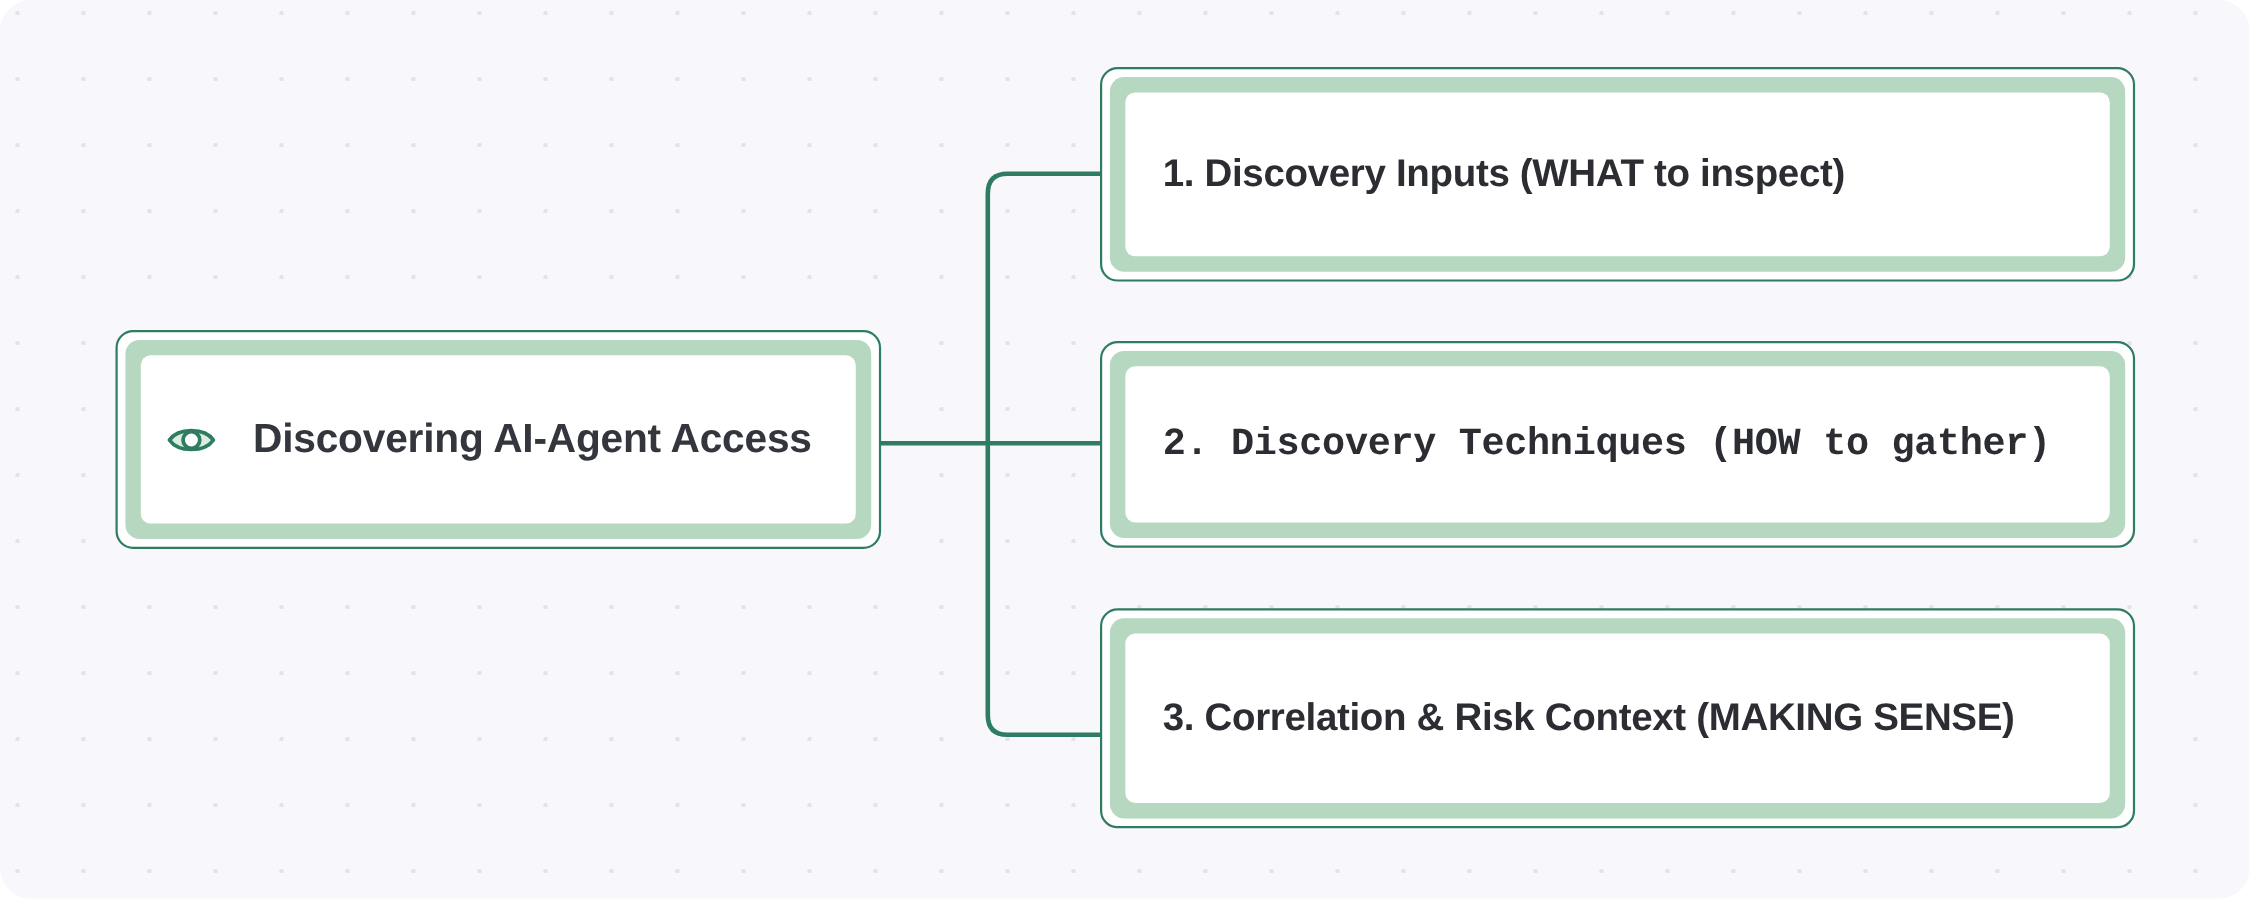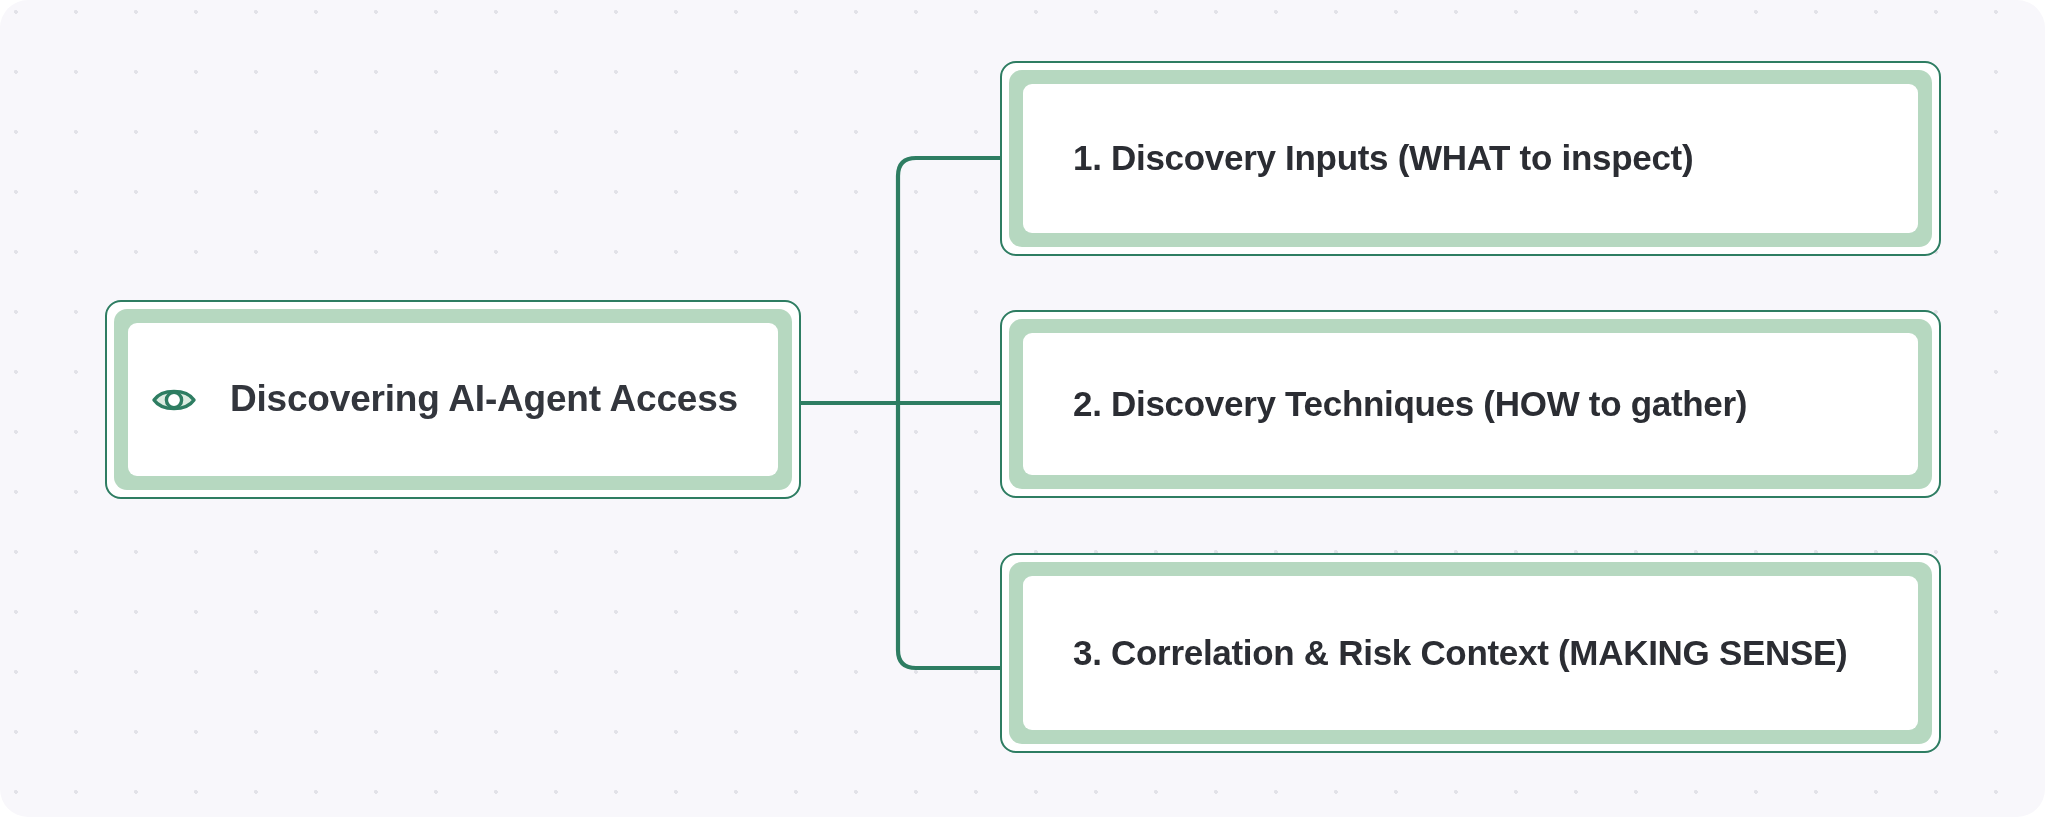--- a/index.html
+++ b/index.html
@@ -99,36 +99,35 @@
     white-space: nowrap;
     line-height: 1.1;
   }
 
   
   .child-node {
     left: 1000px;
     width: 941px;
   }
   #child-node-1 { top: 61px;  height: 195px; }
-  #child-node-2 { top: 310px; height: 188px; }
+  #child-node-2 { top: 310px; height: 188px; font-family: Liberation Mono, monospace; }
   #child-node-3 { top: 553px; height: 200px; }
 
   .child-node .node-inner {
     justify-content: flex-start;
     padding-left: 34px;
     padding-right: 20px;
   }
   .child-label {
     font-size: 35px;
     font-weight: 700;
     color: #2b2d33;
     letter-spacing: -0.3px;
     white-space: nowrap;
     line-height: 1.15;
-    margin-left: 16px;
   }
 </style>
 </head>
 <body>
 
 <div id="canvas">
 
   <div id="dot-grid"></div>
 
   <svg id="connectors" viewBox="0 0 2045 817" width="2045" height="817" xmlns="http://www.w3.org/2000/svg">

